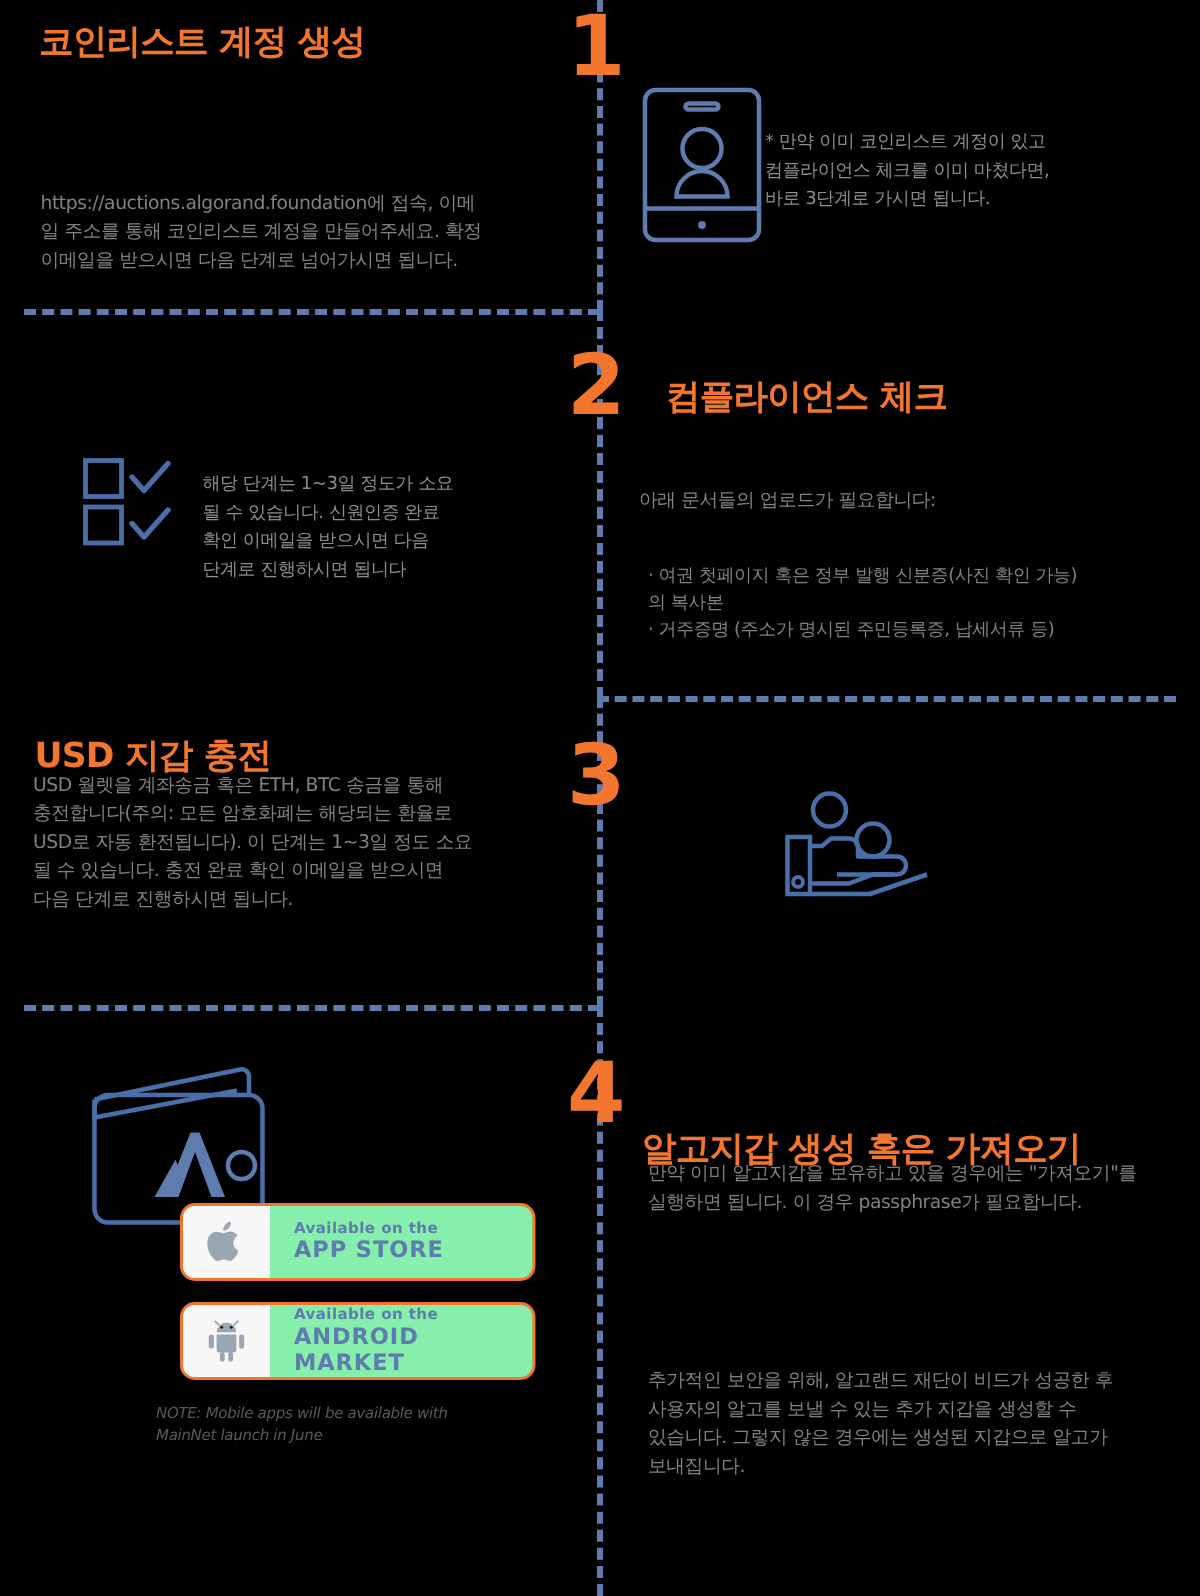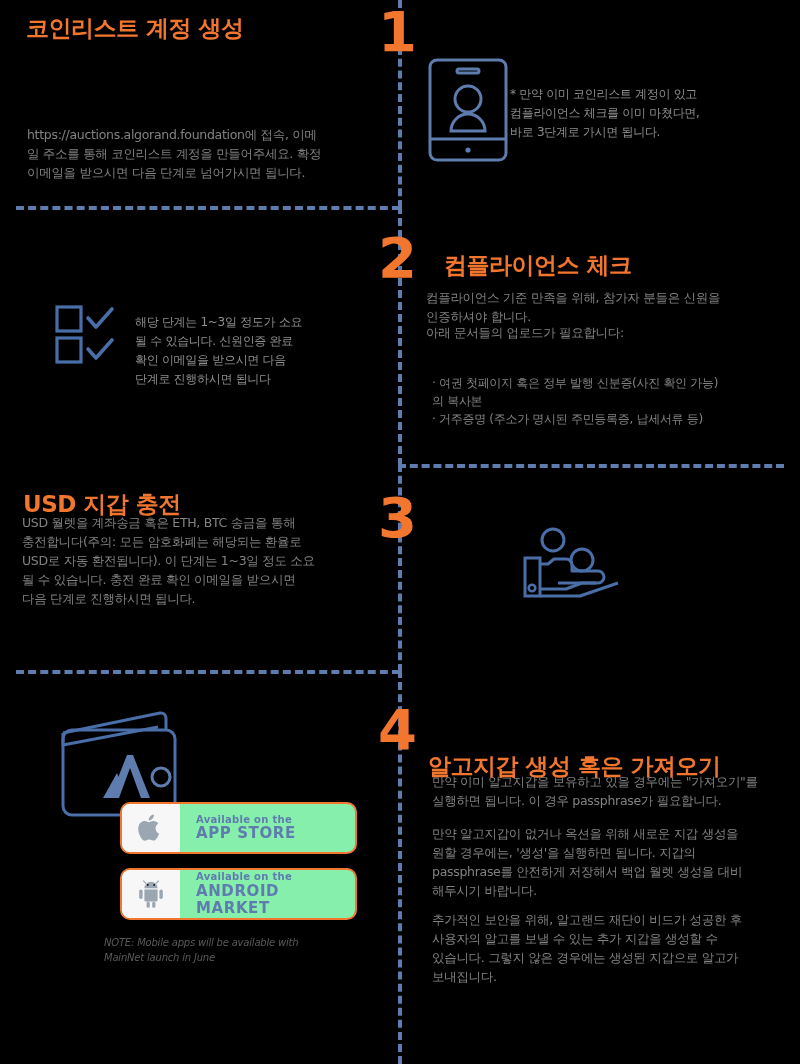--- a/index.html
+++ b/index.html
@@ -152,22 +152,20 @@
   </svg>
 
   <div class="note-aside" style="left:510px; top:85px; width:280px;">* 만약 이미 코인리스트 계정이 있고
 컴플라이언스 체크를 이미 마쳤다면,
 바로 3단계로 가시면 됩니다.</div>
 
   <div class="stepnum" style="left:378px; top:230px;">2</div>
 
   <div class="heading" style="left:444px; top:240px;margin-top:11px;">컴플라이언스 체크</div>
 
-  <div class="body" style="left:426px; top:288px; width:360px;">컴플라이언스 기준 만족을 위해, 참가자 분들은 신원을
-인증하셔야 합니다.</div>
 
   <div class="body" style="left:426px; top:323px; width:360px;">아래 문서들의 업로드가 필요합니다:</div>
 
   <div class="bullets" style="left:432px; top:374px; width:365px;">· 여권 첫페이지 혹은 정부 발행 신분증(사진 확인 가능)
    의 복사본
 · 거주증명 (주소가 명시된 주민등록증, 납세서류 등)</div>
 
   <svg class="checkrow" style="left:55px; top:305px;" width="90" height="60" viewBox="0 0 90 60">
     <rect x="2" y="2" width="24" height="24" fill="none" stroke="#4a6fa8" stroke-width="3.2"></rect>
     <polyline points="33,13 41,22 57,4" fill="none" stroke="#4a6fa8" stroke-width="3.6" stroke-linecap="round" stroke-linejoin="round"></polyline>
@@ -200,24 +198,20 @@
     <path d="M20 71 h40 l38 -13" fill="none" stroke="#4a6fa8" stroke-width="3" stroke-linejoin="round"></path>
   </svg>
 
   <div class="stepnum" style="left:378px; top:702px;">4</div>
 
   <div class="heading" style="left:428px; top:712px;margin-top:40px;">알고지갑 생성 혹은 가져오기</div>
 
   <div class="body" style="left:432px; top:772px; width:365px;">만약 이미 알고지갑을 보유하고 있을 경우에는 "가져오기"를
 실행하면 됩니다. 이 경우 passphrase가 필요합니다.</div>
 
-  <div class="body" style="left:432px; top:824px; width:365px;">만약 알고지갑이 없거나 옥션을 위해 새로운 지갑 생성을
-원할 경우에는, '생성'을 실행하면 됩니다. 지갑의
-passphrase를 안전하게 저장해서 백업 월렛 생성을 대비
-해두시기 바랍니다.</div>
 
   <div class="body" style="left:432px; top:910px; width:365px;">추가적인 보안을 위해, 알고랜드 재단이 비드가 성공한 후
 사용자의 알고를 보낼 수 있는 추가 지갑을 생성할 수
 있습니다. 그렇지 않은 경우에는 생성된 지갑으로 알고가
 보내집니다.</div>
 
   <svg class="art" style="left:55px; top:705px;" width="150" height="130" viewBox="0 0 150 130">
     <path d="M8 28 L105 8 a5 5 0 0 1 6 5 v12" fill="none" stroke="#4a6fa8" stroke-width="3" stroke-linejoin="round"></path>
     <path d="M8 28 v12 L103 22" fill="none" stroke="#4a6fa8" stroke-width="3" stroke-linejoin="round"></path>
     <rect x="8" y="25" width="112" height="85" rx="9" ry="9" fill="none" stroke="#4a6fa8" stroke-width="3"></rect>

